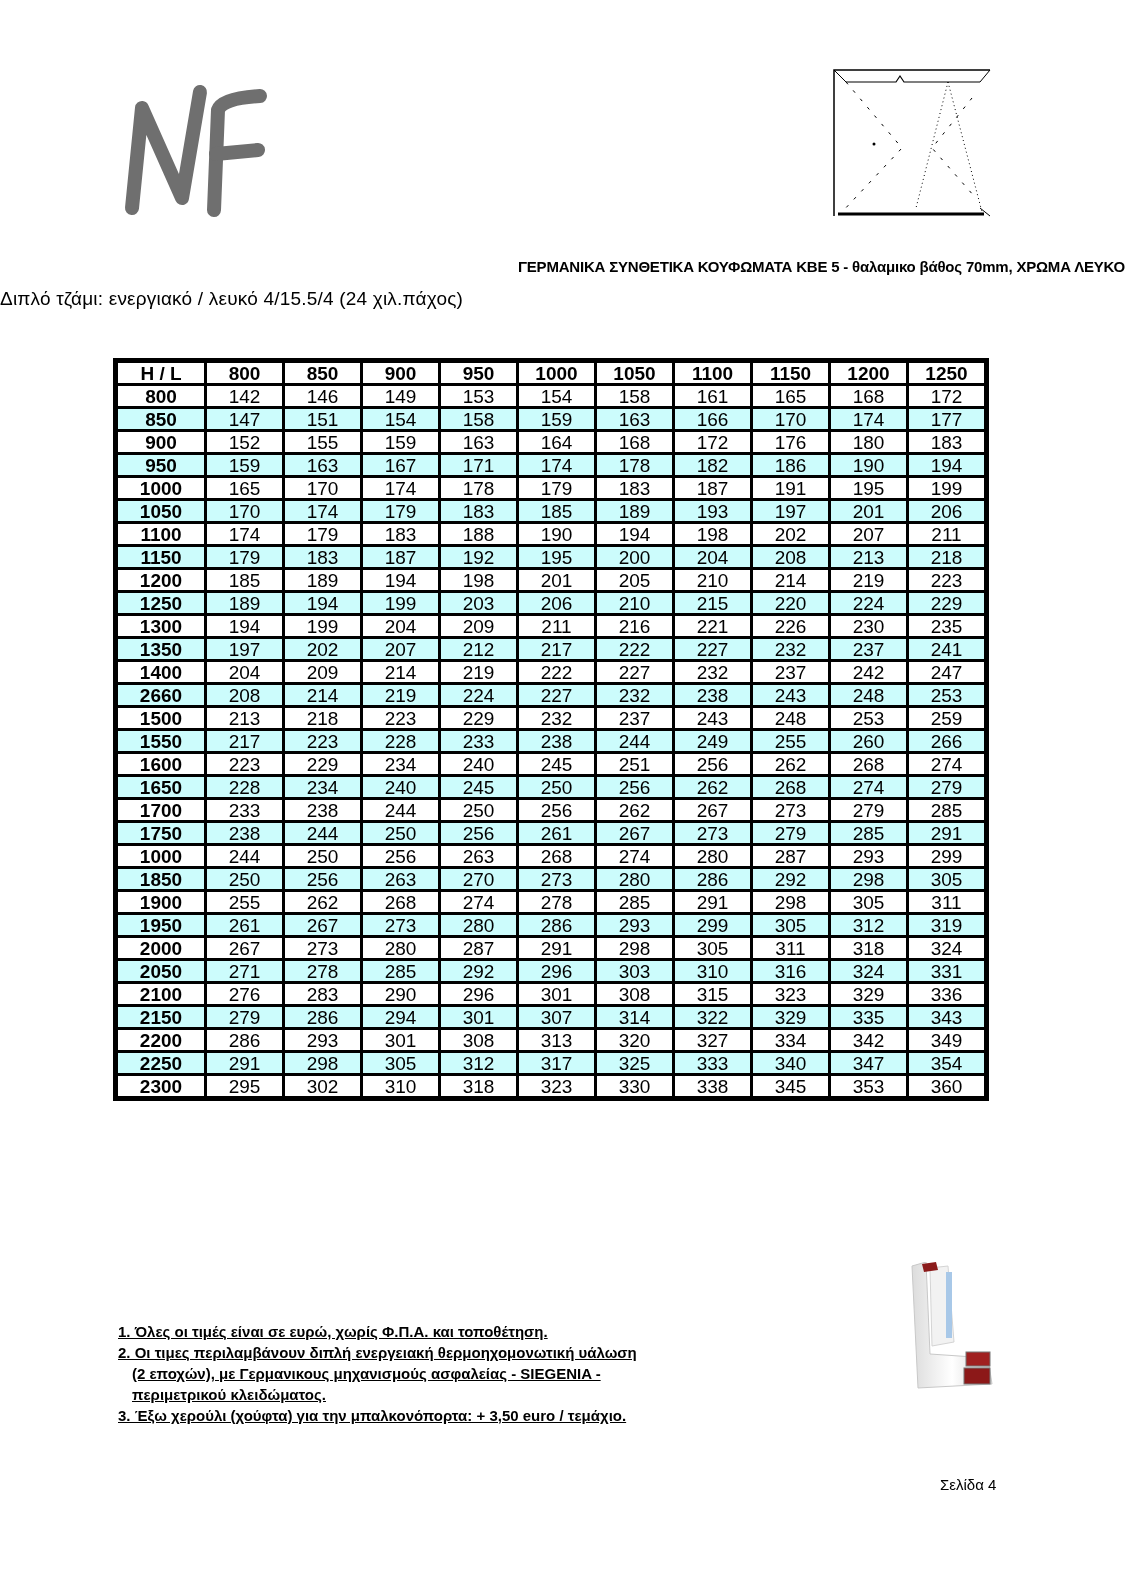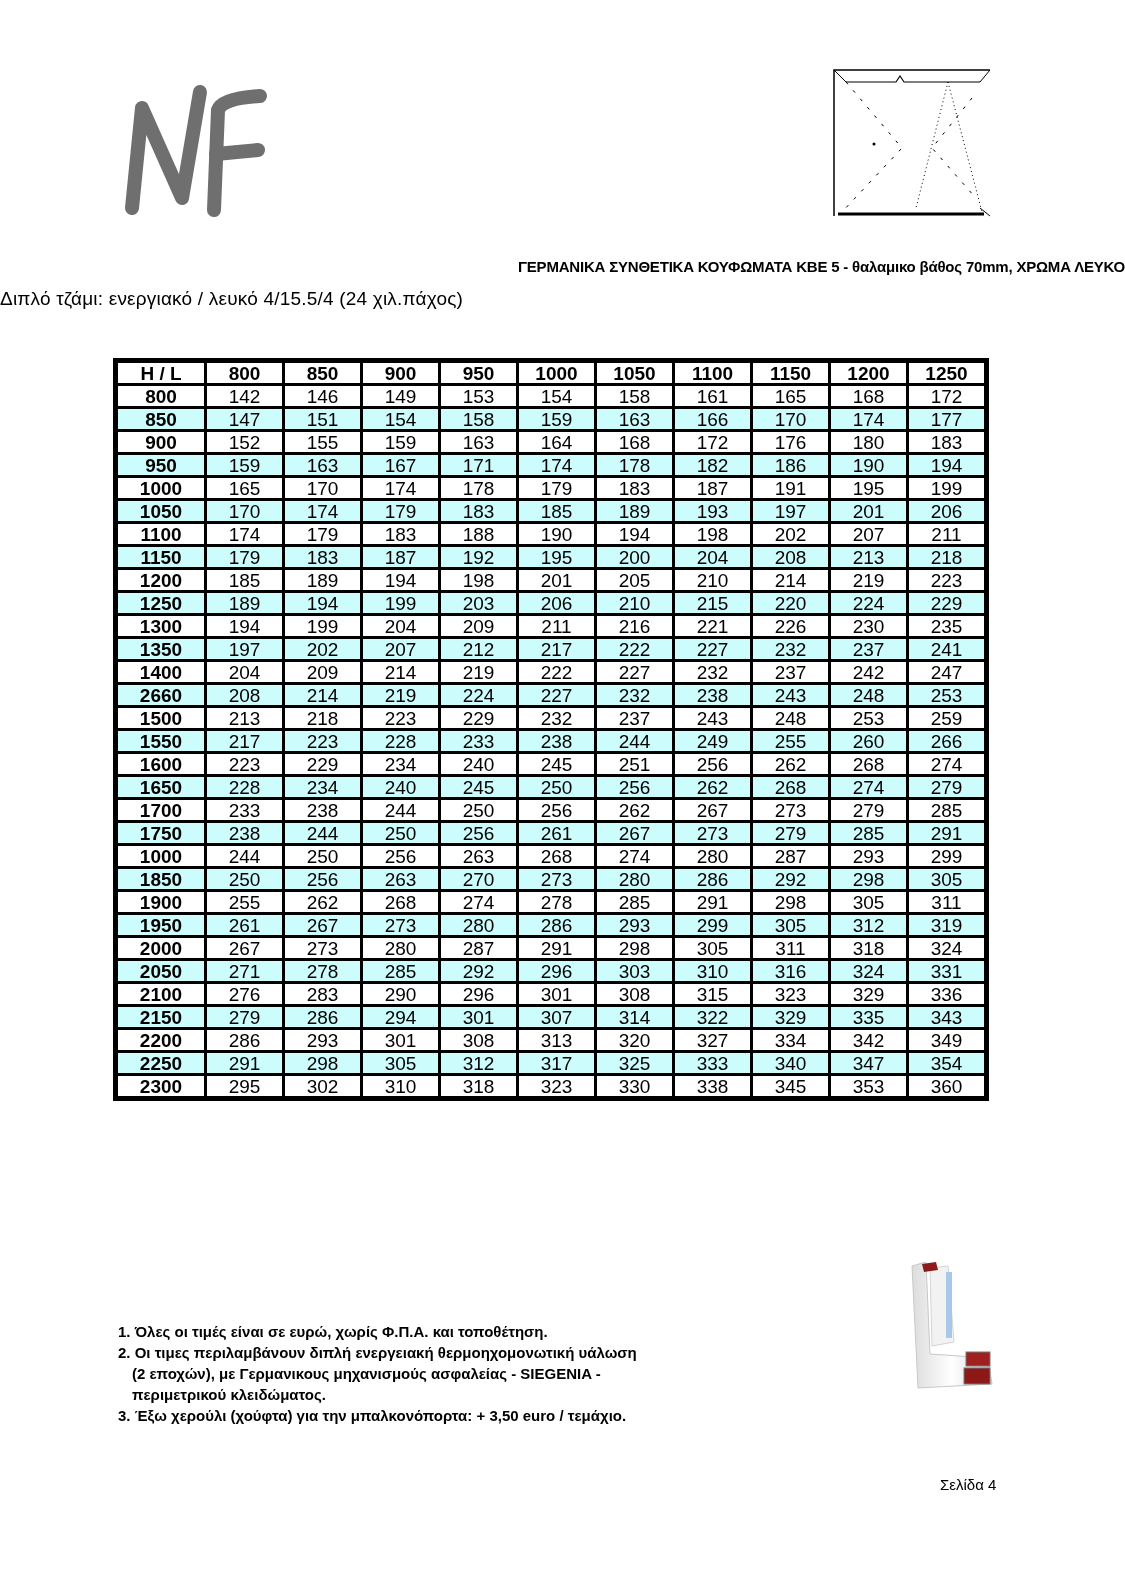--- a/index.html
+++ b/index.html
@@ -14,21 +14,21 @@
   .table-wrap { position: absolute; left: 113px; top: 358px; }
   table { border-collapse: collapse; border: 5px solid #000000; }
   td, th { border: 3px solid #000; padding: 0; height: 20px; line-height: 19px;
            text-align: center; font-size: 19px; }
   th { font-weight: bold; width: 75px; }
   th.corner { width: 86px; }
   td.rowhead { font-weight: bold; }
   td.val { font-weight: normal; }
   tr.alt td { background: #ccfcfc; }
   .notes { position: absolute; left: 118px; top: 1321px; font-size: 15px; font-weight: bold;
-           line-height: 21px; }
+           line-height: 21px; text-decoration: underline; }
   .notes .indent { padding-left: 14px; }
   .profile { position: absolute; left: 908px; top: 1262px; width: 92px; height: 130px; }
   .page-num { position: absolute; left: 940px; top: 1476px; font-size: 15px; }
 </style>
 </head>
 <body>
 
 <svg class="logo" viewBox="0 0 150 140">
   <g fill="none" stroke="#6f6f6f" stroke-width="14" stroke-linecap="round" stroke-linejoin="round">
     <path d="M14 128 L24 28 L64 118 L82 12"></path>

